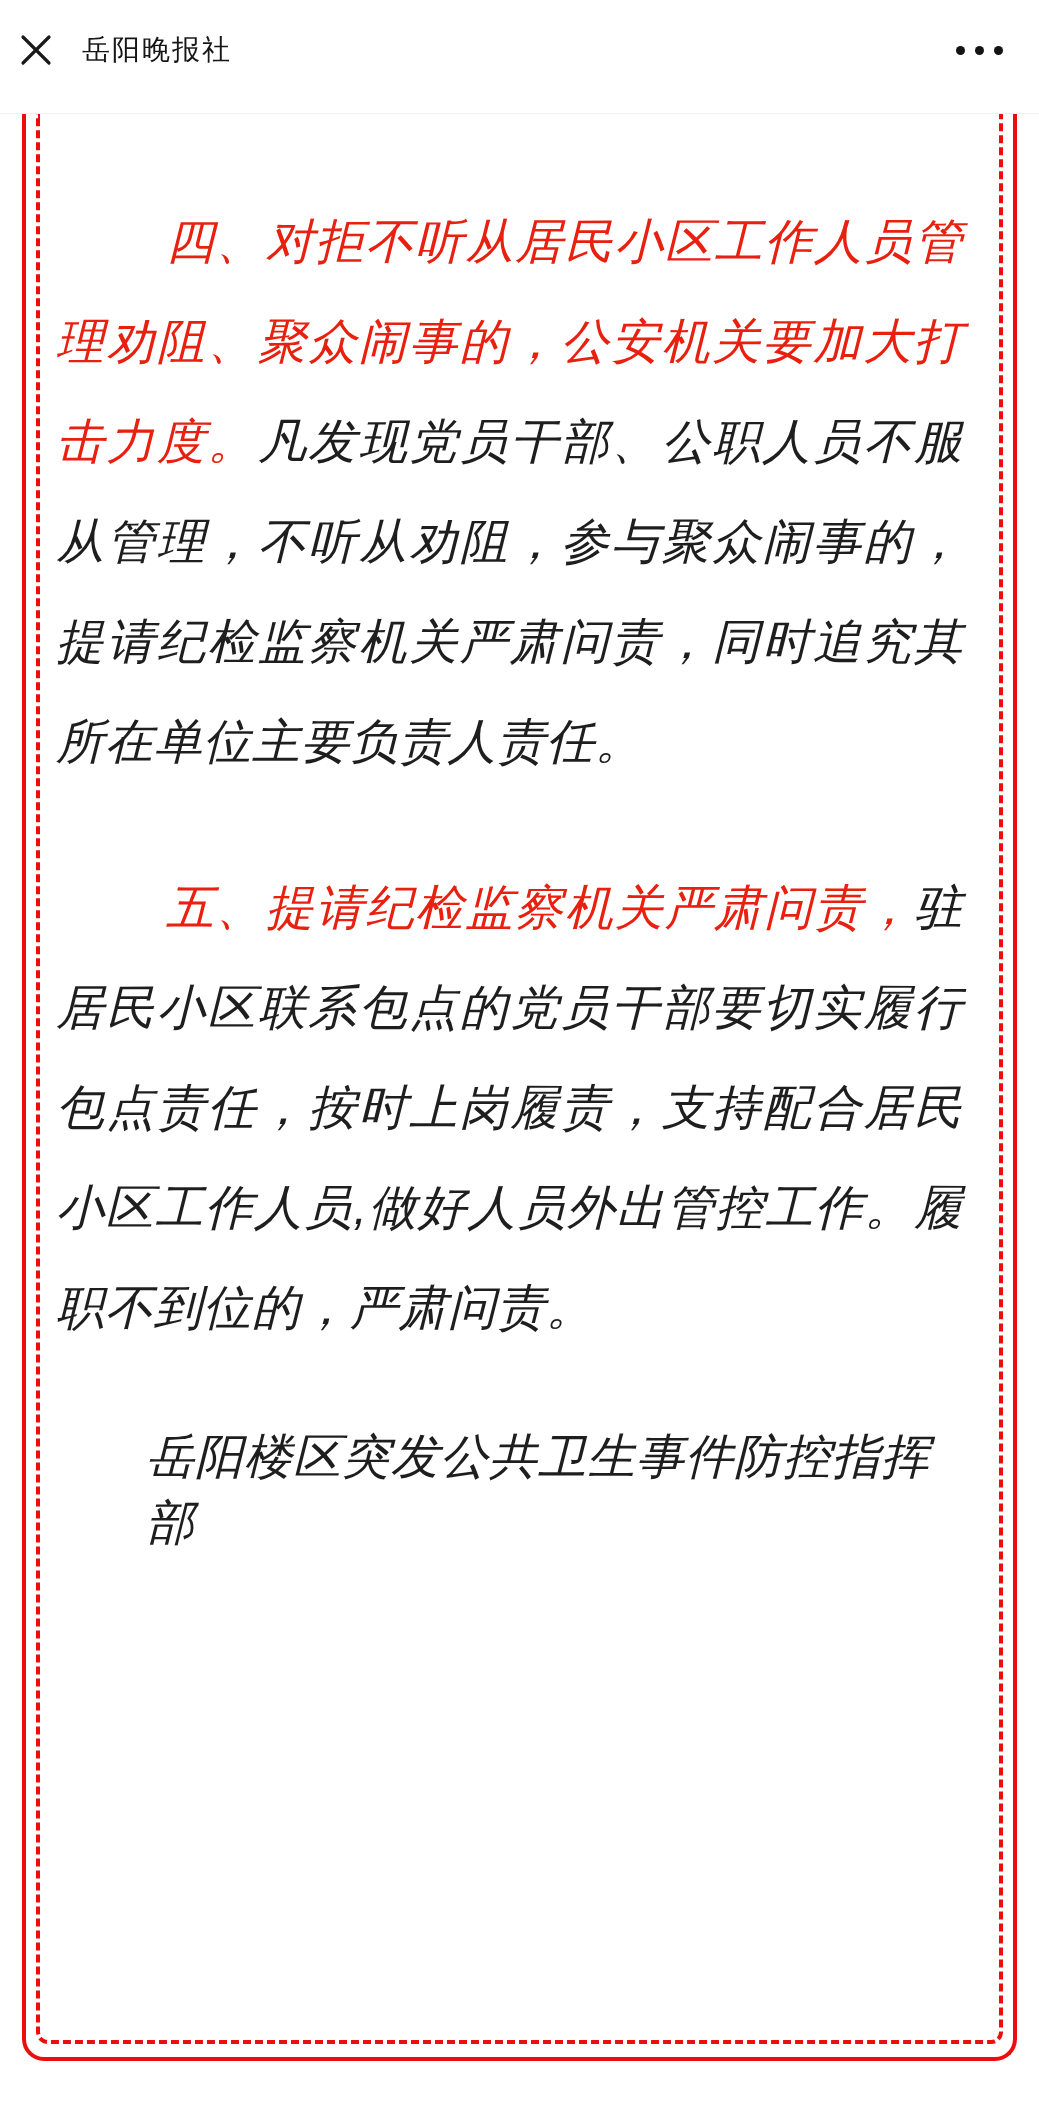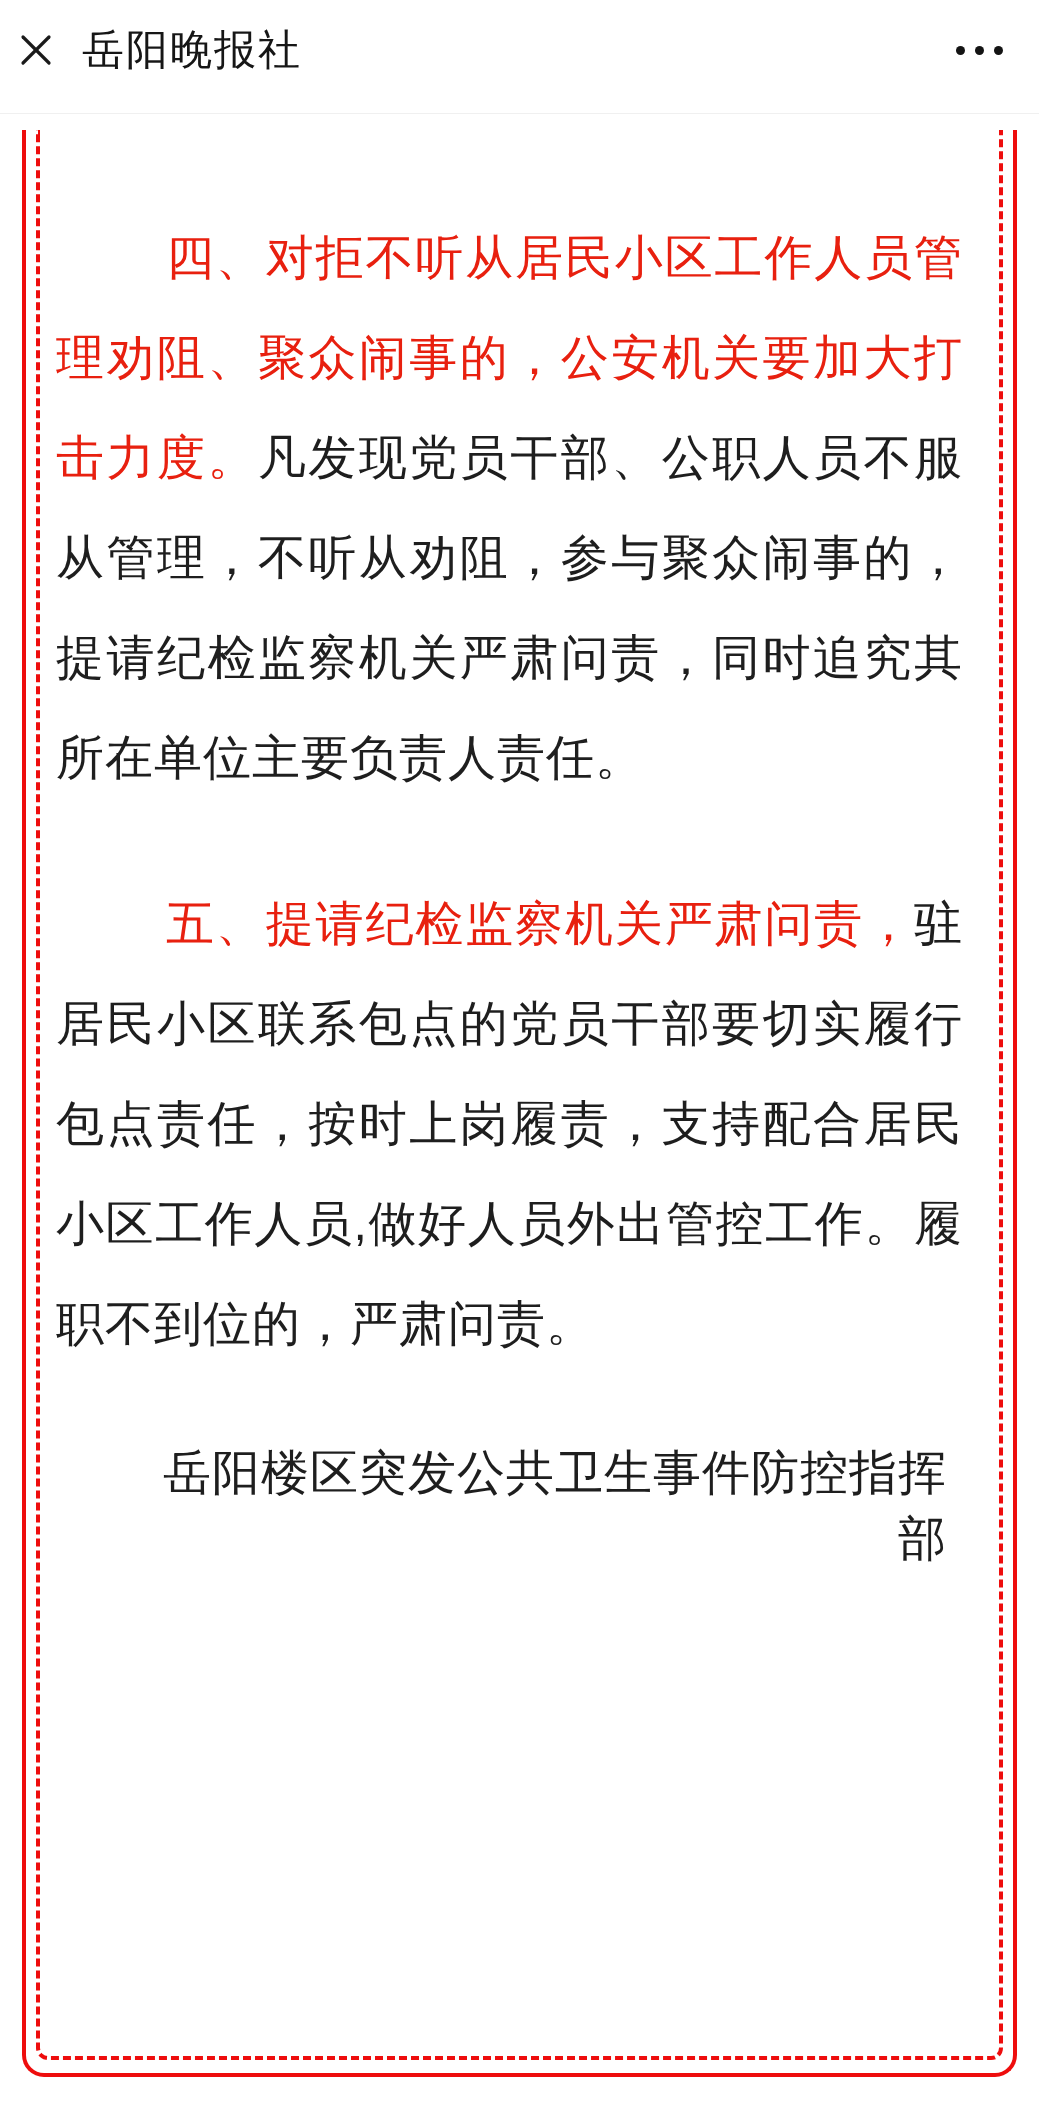--- a/index.html
+++ b/index.html
@@ -30,43 +30,44 @@
     display:flex;align-items:center;
   }
   .close-btn{
     margin-left:12px;
     width:48px;height:48px;
     display:flex;align-items:center;justify-content:center;
     background:none;border:none;padding:0;cursor:pointer;
   }
   .title{
     margin-left:22px;
-    font-size:42px;
+    font-size:28px;
     font-weight:500;
     letter-spacing:2px;
     color:var(--header-text);
     white-space:nowrap;
   }
   .spacer{flex:1;}
   .more-btn{
     margin-right:30px;
     display:flex;align-items:center;gap:10px;
     background:none;border:none;padding:6px;cursor:pointer;
   }
   .more-btn i{
     display:block;width:9px;height:9px;border-radius:50%;
     background:#141414;
   }
   
   .card-outer{
-    margin:16px 22px;
+    margin:0 22px;
     height:1947px;
     border:4px solid var(--border-red);
     border-top:none;
     border-radius:0 0 22px 22px;
+    font-style:italic;
   }
   .card-inner{
     margin:0 10px;
     height:1930px;
     border:4px dashed var(--border-red);
     border-top:none;
     border-radius:0 0 12px 12px;
     overflow:hidden;
   }
   .doc{
@@ -79,21 +80,21 @@
   }
   .doc-para{
     margin:0 0 66px 0;
     text-indent:110px;
   }
   .seg-red{color:var(--text-red);}
   .seg-black{color:var(--text-black);}
   .sig-block{
     margin:0 16px 64px 90px;
     line-height:66px;
-    text-align:right;
+    text-align:left;
     text-indent:0;
   }
   .date-line{
     margin:0 16px 0 0;
     line-height:66px;
     text-align:right;
     text-indent:0;
   }
 </style>
 </head>

